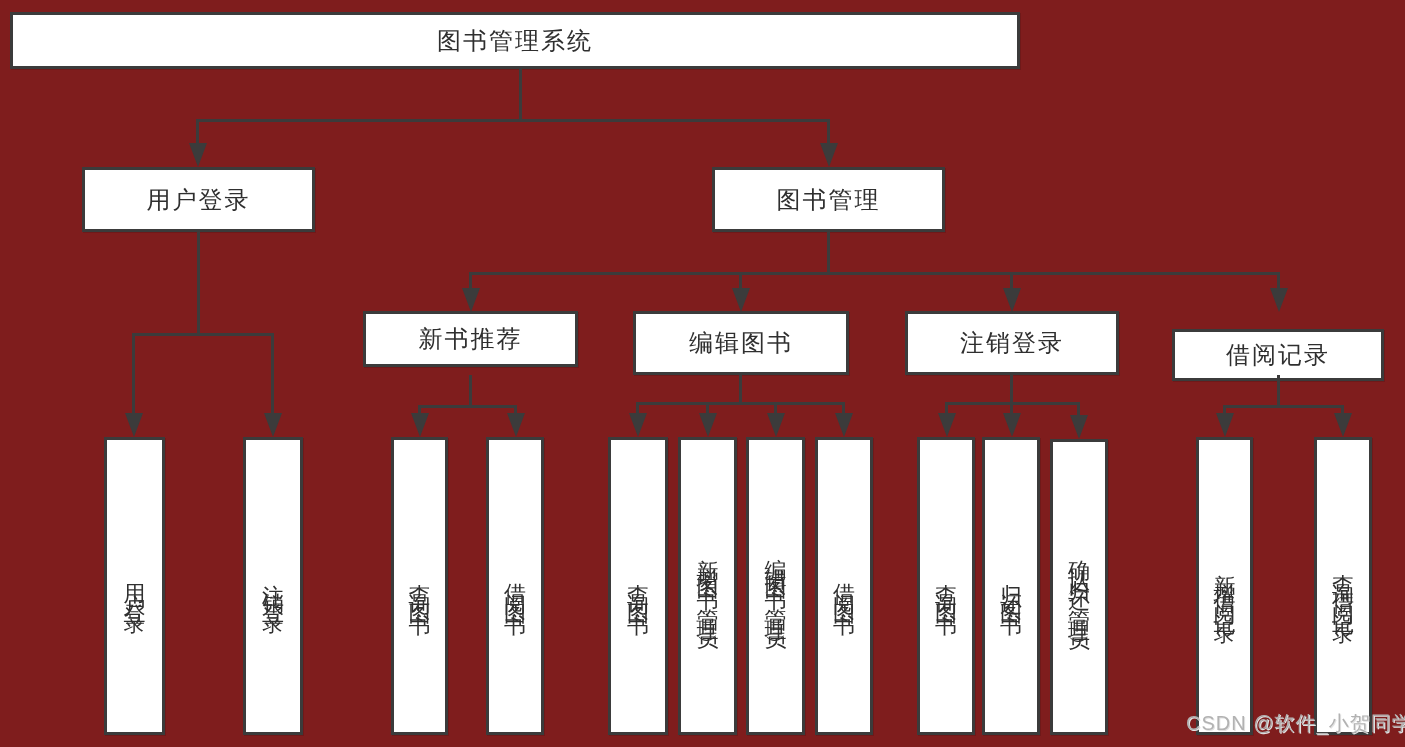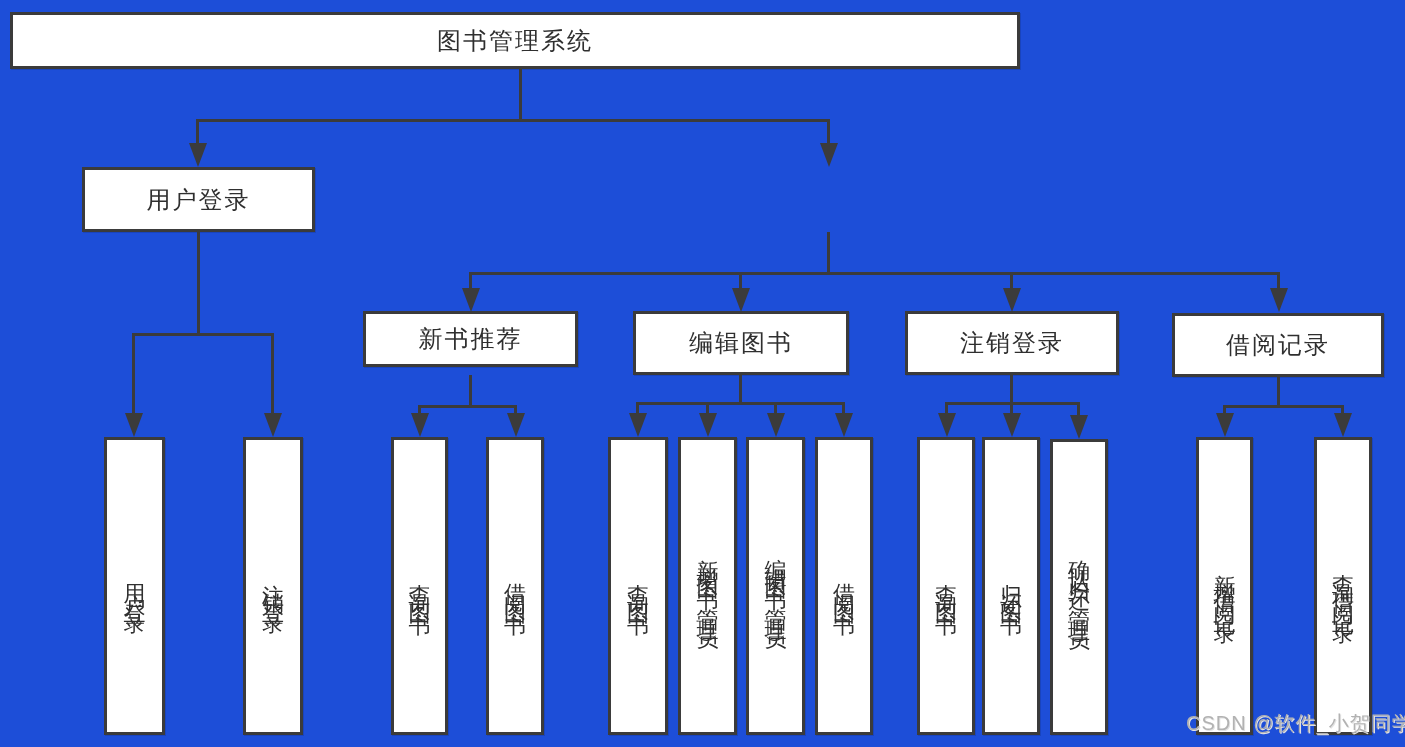--- a/index.html
+++ b/index.html
@@ -1,17 +1,17 @@
 <!DOCTYPE html>
 <html><head>
 <meta charset="utf-8">
 <style>
   html,body{margin:0;padding:0;background:#fff;}
   .canvas{
-    position:relative;width:1405px;height:747px;background:#1d4ed8;overflow:hidden;
+    position:relative;width:1405px;height:747px;background:#7f1d1d;overflow:hidden;
     font-family:"Liberation Sans", sans-serif;color:#2f2f2f;
   }
   .box{
     position:absolute;box-sizing:border-box;background:#ffffff;
     border:3px solid #3b3b3b;display:flex;align-items:center;justify-content:center;
     box-shadow:1px 1px 0 rgba(0,0,0,0.12);
   }
   .hlabel{font-size:24px;letter-spacing:2px;white-space:nowrap;}
   .vbox .vlabel{
     writing-mode:vertical-rl;text-orientation:mixed;
@@ -36,34 +36,37 @@
 <div class="canvas">
 
   <div class="box" style="left:10px;top:12px;width:1010px;height:57px;">
     <span class="hlabel">图书管理系统</span>
   </div>
 
   <div class="box" style="left:82px;top:167px;width:233px;height:65px;">
     <span class="hlabel">用户登录</span>
   </div>
 
+  <div class="box" style="left:712px;top:167px;width:233px;height:65px;">
+    <span class="hlabel">图书管理</span>
+  </div>
 
   <div class="box" style="left:363px;top:311px;width:215px;height:56px;text-align:right;">
     <span class="hlabel">新书推荐</span>
   </div>
 
   <div class="box" style="left:633px;top:311px;width:216px;height:64px;">
     <span class="hlabel">编辑图书</span>
   </div>
 
   <div class="box" style="left:905px;top:311px;width:214px;height:64px;">
     <span class="hlabel">注销登录</span>
   </div>
 
-  <div class="box" style="left:1172px;top:313px;width:212px;height:64px;">
+  <div class="box" style="left:1172px;top:329px;width:212px;height:52px;">
     <span class="hlabel">借阅记录</span>
   </div>
 
   <div class="box vbox" style="left:104px;top:437px;width:61px;height:298px;">
     <span class="vlabel">用户登录</span>
   </div>
   <div class="box vbox" style="left:243px;top:437px;width:60px;height:298px;">
     <span class="vlabel">注销登录</span>
   </div>
 

